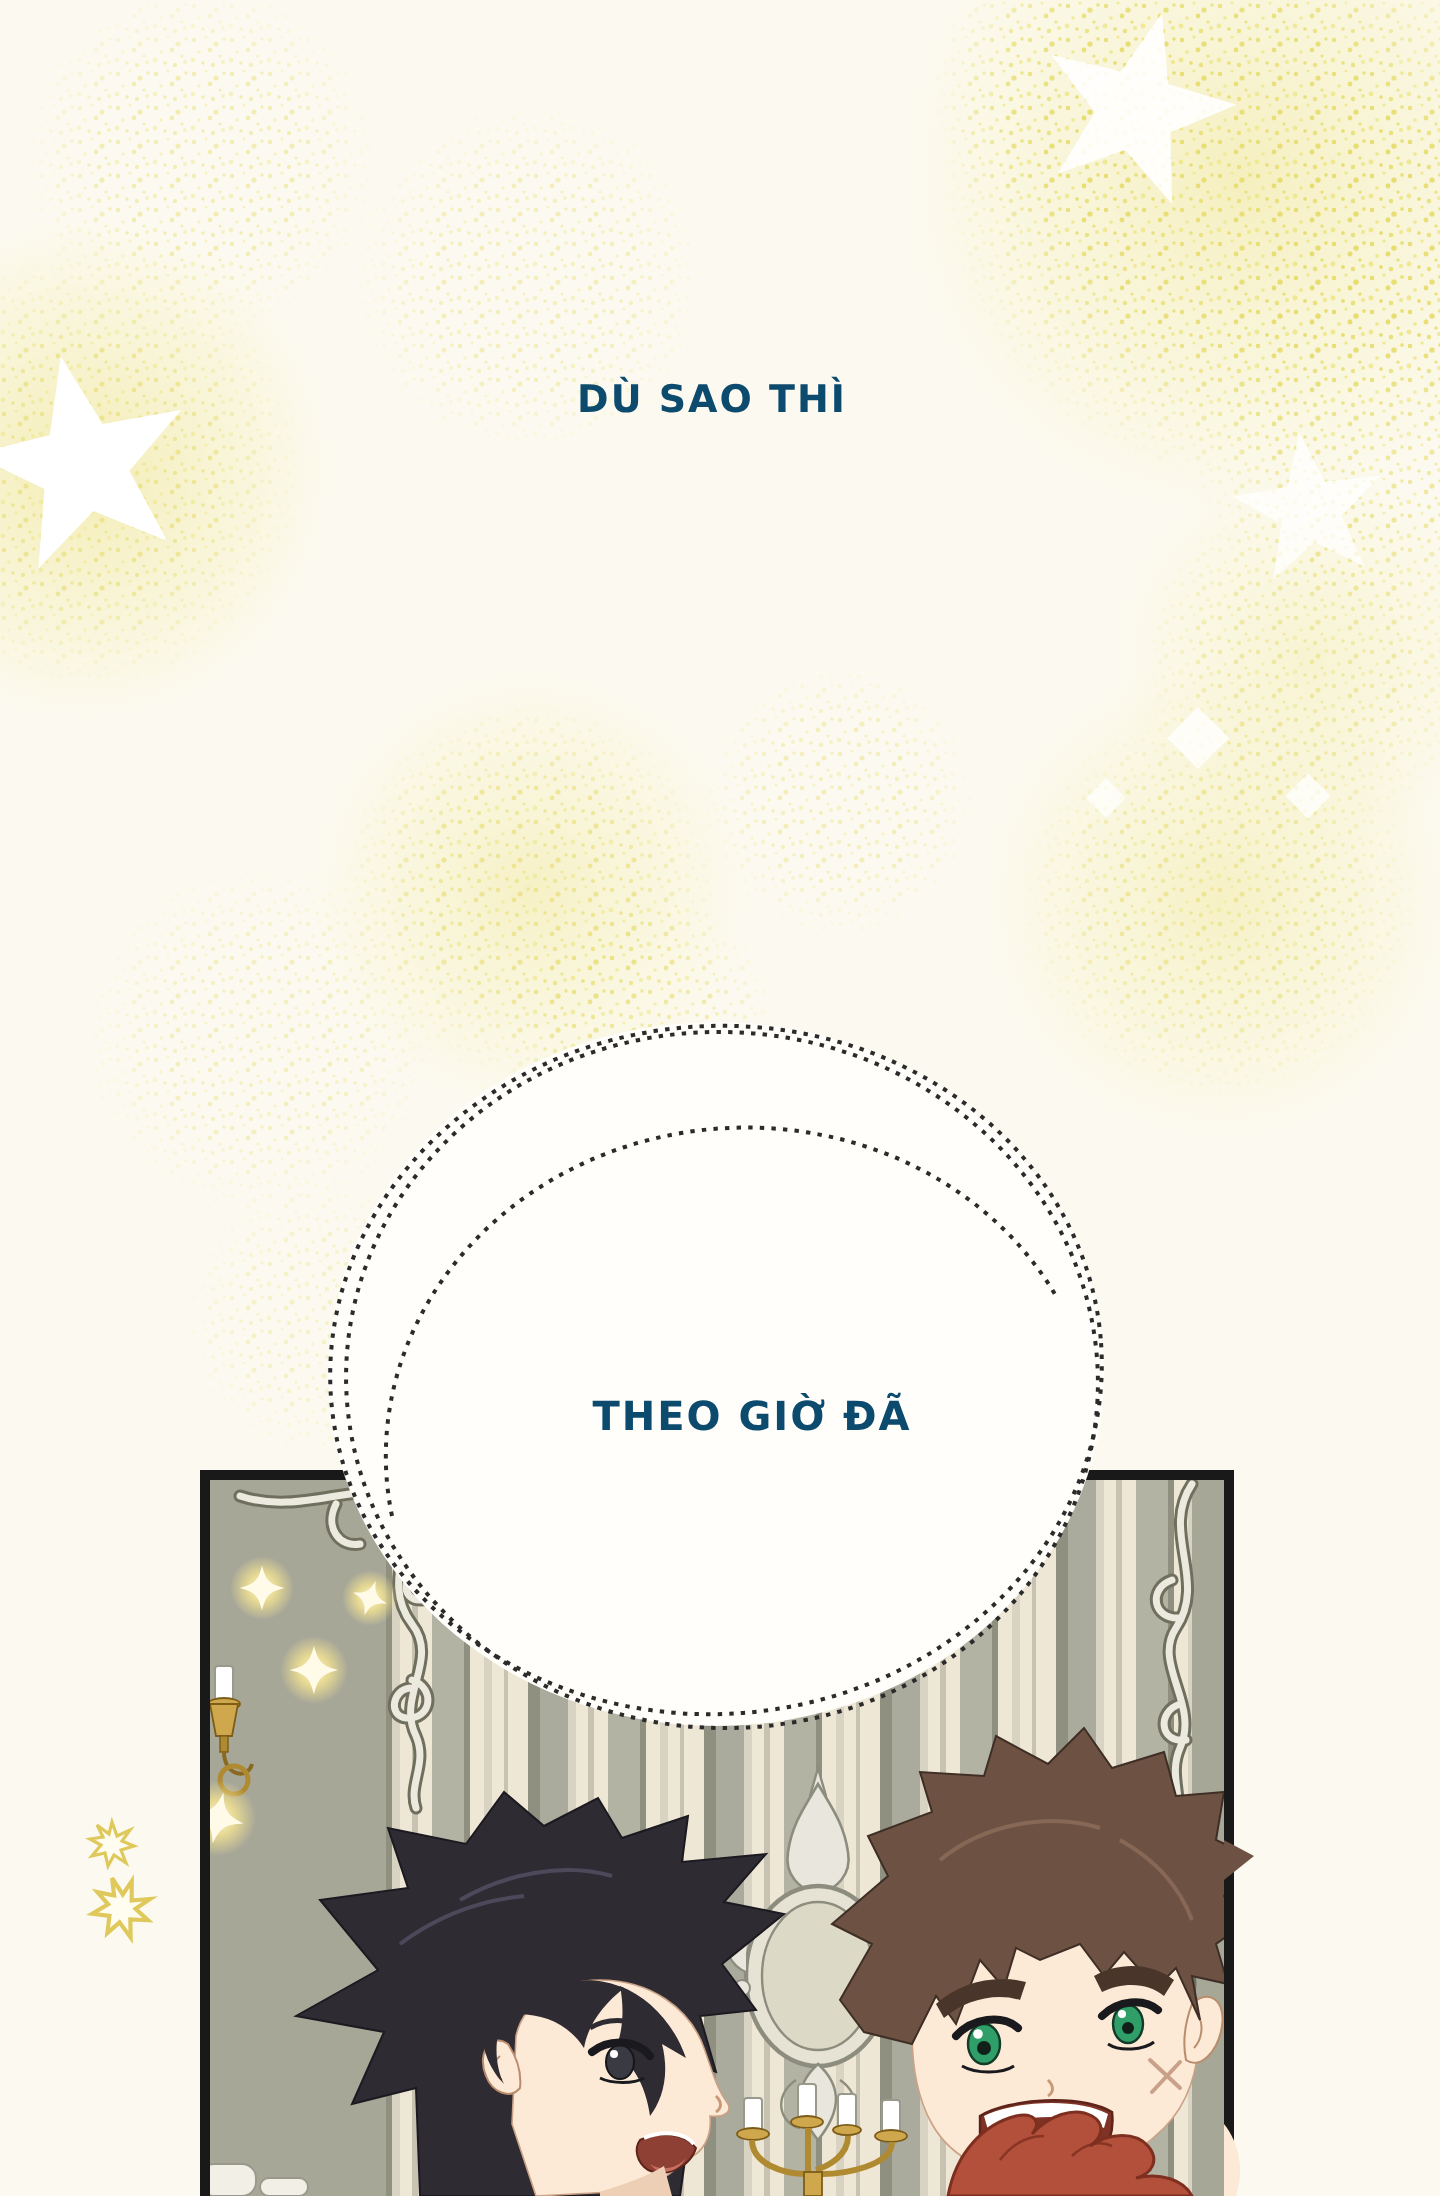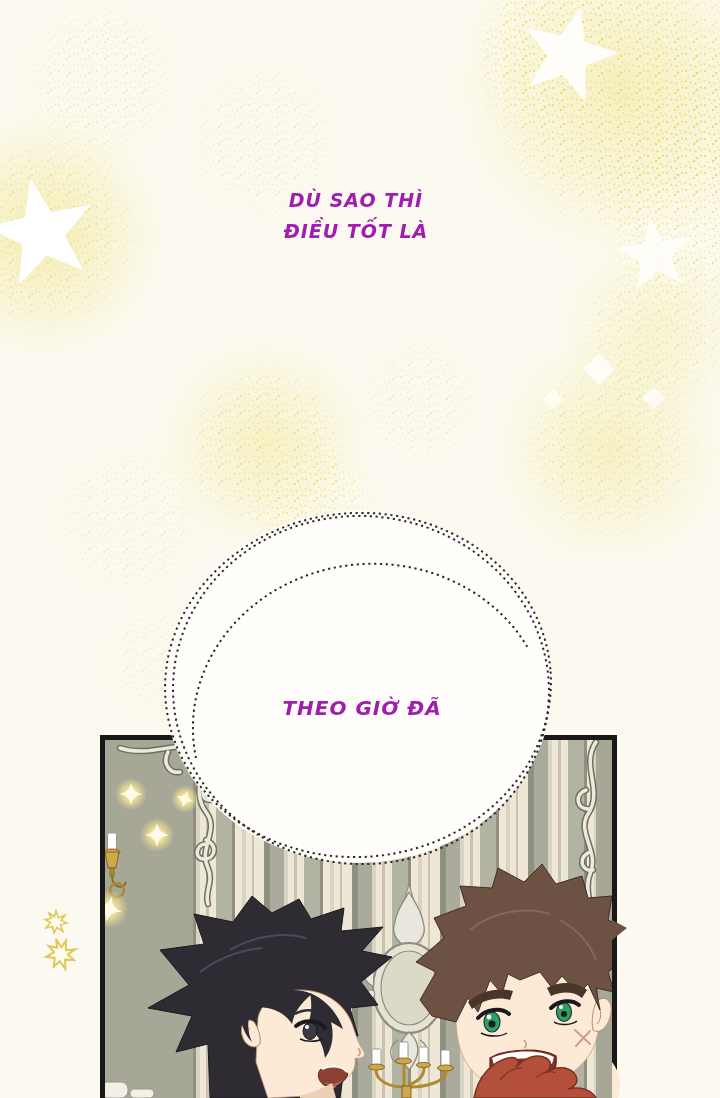--- a/index.html
+++ b/index.html
@@ -1,23 +1,23 @@
 <!DOCTYPE html>
 <html><head>
 <meta charset="utf-8">
 <style>
   html,body{margin:0;padding:0;background:#ffffff;}
   .page{position:relative;width:720px;height:1098px;overflow:hidden;background:#fcfaf0;
         font-family:"DejaVu Sans",sans-serif;}
   .art{position:absolute;left:0;top:0;}
-  .caption{position:absolute;text-align:center;color:#a21caf;font-weight:bold;
+  .caption{position:absolute;text-align:left;color:#0c4a6e;font-weight:bold;
            letter-spacing:1px;line-height:31px;font-size:19px;transform:translateX(-50%);
-           white-space:nowrap;font-style:italic;}
+           white-space:nowrap;}
   .caption-top{left:356px;top:185px;}
-  .caption-bubble{left:362px;top:692px;font-size:20px;line-height:33px;}
+  .caption-bubble{left:376px;top:692px;font-size:20px;line-height:33px;}
 </style>
 </head>
 <body>
 
 <div class="page">
 
 <svg class="art" width="720" height="1098" viewBox="0 0 720 1098">
   <defs>
     <radialGradient id="glow">
       <stop offset="0%" stop-color="#f3ecae" stop-opacity="0.95"></stop>
@@ -299,20 +299,19 @@
     <g fill="none" stroke="#2b2b2b" stroke-width="2" stroke-dasharray="2.2 3.6">
       <ellipse cx="358" cy="685" rx="193" ry="172" transform="rotate(-4 358 685)"></ellipse>
       <ellipse cx="361" cy="690" rx="188" ry="174" transform="rotate(3 361 690)"></ellipse>
       <path d="M196,758 A178,162 -4 0 1 528,648"></path>
     </g>
   </g>
 </svg>
 
 <div class="caption caption-top">
   <div>DÙ SAO THÌ</div>
-  <div>ĐIỀU TỐT LÀ</div>
 </div>
 
 <div class="caption caption-bubble">
   <div>THEO GIỜ ĐÃ</div>
 </div>
 
 </div>
 
 </body></html>

